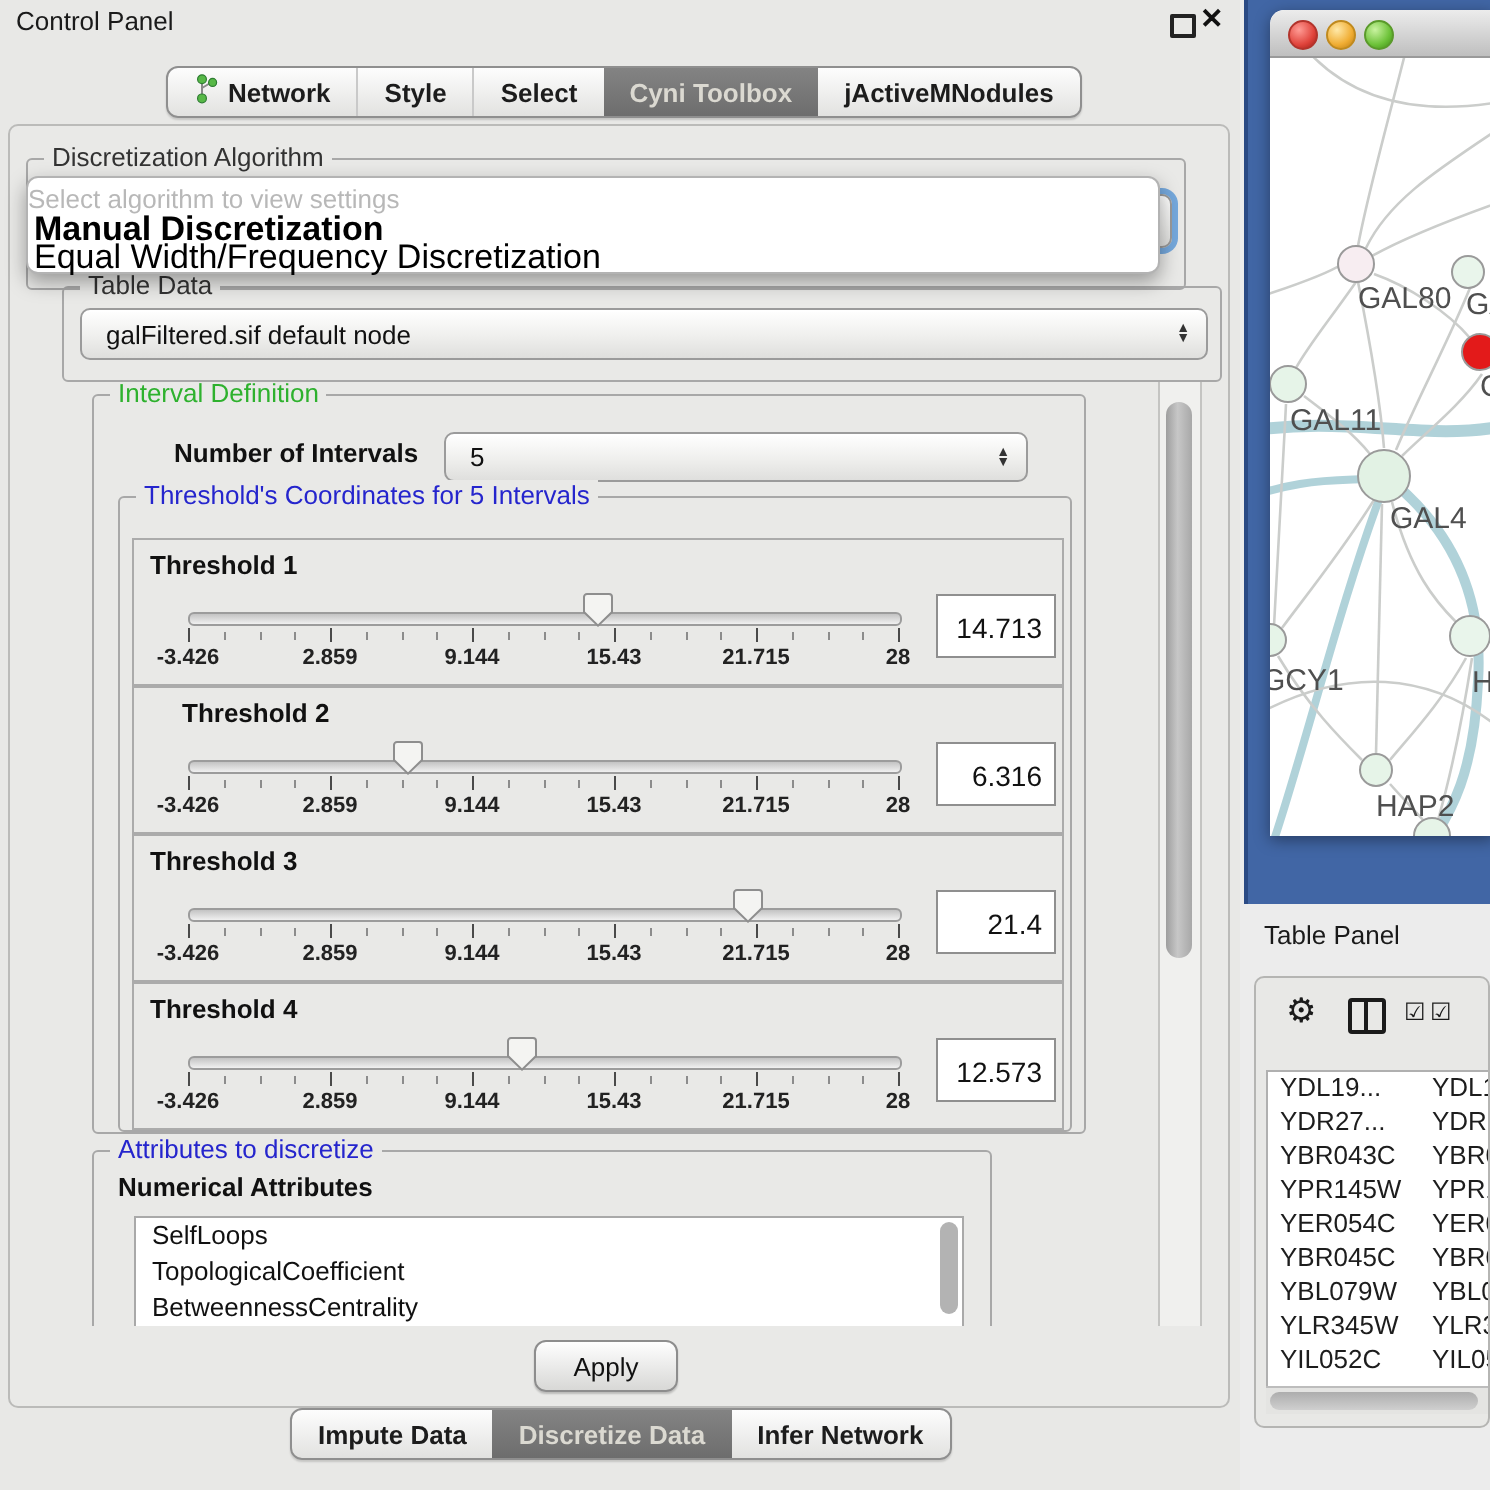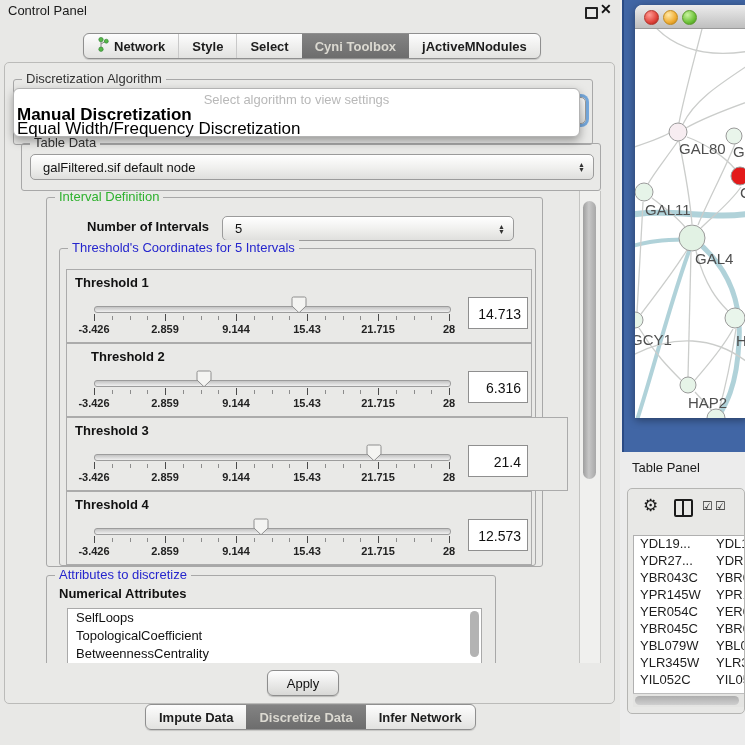--- a/index.html
+++ b/index.html
@@ -21,21 +21,21 @@
   .legend{position:absolute;top:-9px;left:8px;background:#E9E9E7;padding:0 4px;font-size:13px;color:#333;white-space:nowrap;}
   .legend.green{color:#2EB12E;}
   .legend.blue{color:#2525CD;}
   
   .combo{position:absolute;border:1px solid #9B9B9B;border-radius:5px;background:linear-gradient(#FFFFFF,#EFEFED 55%,#DFDFDD);box-shadow:0 1px 0 rgba(255,255,255,.7) inset;}
   .combo .cval{position:absolute;left:12px;top:0;bottom:0;display:flex;align-items:center;font-size:13px;color:#111;}
   .stepper{position:absolute;right:8px;top:50%;transform:translateY(-50%);display:flex;flex-direction:column;align-items:center;font-size:7px;line-height:5px;color:#333;}
   .focusring{box-shadow:0 0 0 3px rgba(96,156,217,.85);}
   
   #popup{position:absolute;left:13px;top:88px;width:565px;height:47px;background:#FFFFFF;border:1px solid #B3B3B3;border-radius:6px;box-shadow:0 4px 10px rgba(0,0,0,.35);z-index:40;}
-  #popup .ph{position:absolute;left:0;right:0;top:3px;text-align:center;font-size:13px;color:#B8B8B8;}
+  #popup .ph{position:absolute;left:0;right:0;top:3px;font-size:13px;color:#B8B8B8;}
   .popup-item{position:absolute;left:3px;font-size:17px;color:#000;white-space:nowrap;}
   
   #viewport{position:absolute;left:8px;top:128px;width:566px;height:472px;overflow:hidden;}
   .vscroll{position:absolute;left:574px;top:128px;width:20px;height:472px;background:#F0F0EE;border-left:1px solid #C4C4C2;border-right:1px solid #C4C4C2;}
   .vthumb{position:absolute;left:3px;top:10px;width:13px;height:278px;border-radius:7px;background:linear-gradient(90deg,#9E9E9E,#C7C7C7 45%,#A8A8A8);}
   .lbl-bold{font-weight:bold;font-size:13px;color:#111;position:absolute;white-space:nowrap;}
   
   .thr-panel{position:absolute;left:6px;width:464px;height:72px;border:1px solid #ABABAB;background:#E9E9E7;}
   .thr-track{position:absolute;left:27px;top:36px;width:355px;height:5px;border:1px solid #9C9C9C;border-radius:3px;background:linear-gradient(#C3C3C3,#F0F0F0);}
   .thr-thumb{position:absolute;top:26px;width:16px;height:18px;}
@@ -117,21 +117,21 @@
       <div class="group" style="left:8px;top:16px;width:578px;height:64px;">
         <span class="legend">Discretization Algorithm</span>
         <div class="combo focusring" style="left:8px;top:17px;width:562px;height:25px;">
           <span class="stepper">
               <span>▲</span>
               <span>▼</span>
             </span>
         </div>
       </div>
 
-      <div class="group" style="left:16px;top:80px;width:578px;height:46px;text-align:center;">
+      <div class="group" style="left:26px;top:80px;width:578px;height:46px;text-align:center;">
         <span class="legend">Table Data</span>
         <div class="combo" style="left:8px;top:10px;width:562px;height:24px;">
           <span class="cval">galFiltered.sif default node</span>
           <span class="stepper">
               <span>▲</span>
               <span>▼</span>
             </span>
         </div>
       </div>
 
@@ -212,21 +212,21 @@
                   <div class="ticklab" style="left: 74px; top: 53px;">2.859</div>
                   <div class="ticklab" style="left: 145px; top: 53px;">9.144</div>
                   <div class="ticklab" style="left: 216px; top: 53px;">15.43</div>
                   <div class="ticklab" style="left: 287px; top: 53px;">21.715</div>
                   <div class="ticklab" style="left: 358px; top: 53px;">28</div>
                   <span class="thr-thumb" style="left: 129.049px;"><svg width="16" height="18" viewBox="0 0 16 18">
                       <path d="M2.5,1 h11 a1.5,1.5 0 0 1 1.5,1.5 v7.5 l-7,6.8 l-7,-6.8 v-7.5 a1.5,1.5 0 0 1 1.5,-1.5 z" fill="#F4F4F2" stroke="#8E8E8E"></path>
                     </svg></span>
                   <div class="valbox">6.316</div>
                 </div>
-                <div class="thr-panel" style="top: 168px; padding-left: 36px;">
+                <div class="thr-panel" style="top: 168px;">
                   <div class="lbl-bold" style="left: 8px; top: 5px;">Threshold 3</div>
                   <div class="thr-track"></div>
                   <span class="tick major" style="left: 27px; top: 44px; height: 7px;"></span>
                   <span class="tick" style="left: 44.8px; top: 46px; height: 4px;"></span>
                   <span class="tick" style="left: 62.5px; top: 46px; height: 4px;"></span>
                   <span class="tick" style="left: 80.3px; top: 46px; height: 4px;"></span>
                   <span class="tick major" style="left: 98px; top: 44px; height: 7px;"></span>
                   <span class="tick" style="left: 115.8px; top: 46px; height: 4px;"></span>
                   <span class="tick" style="left: 133.5px; top: 46px; height: 4px;"></span>
                   <span class="tick" style="left: 151.3px; top: 46px; height: 4px;"></span>

